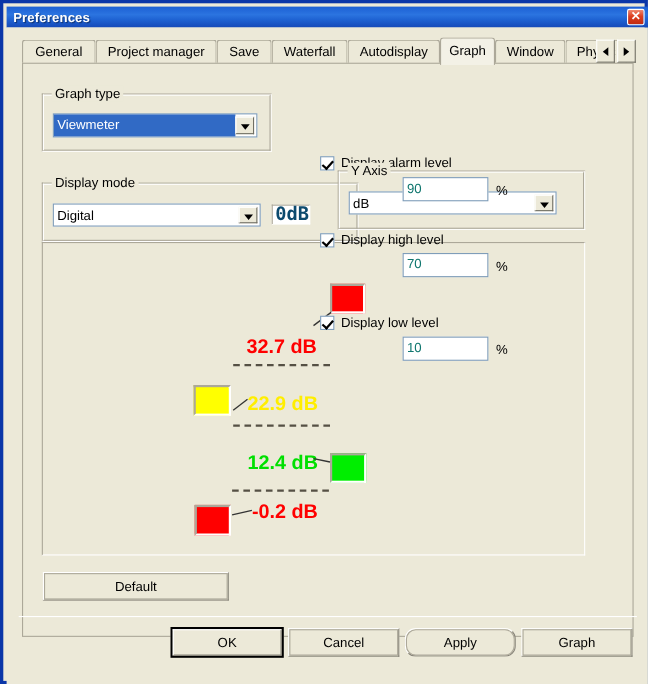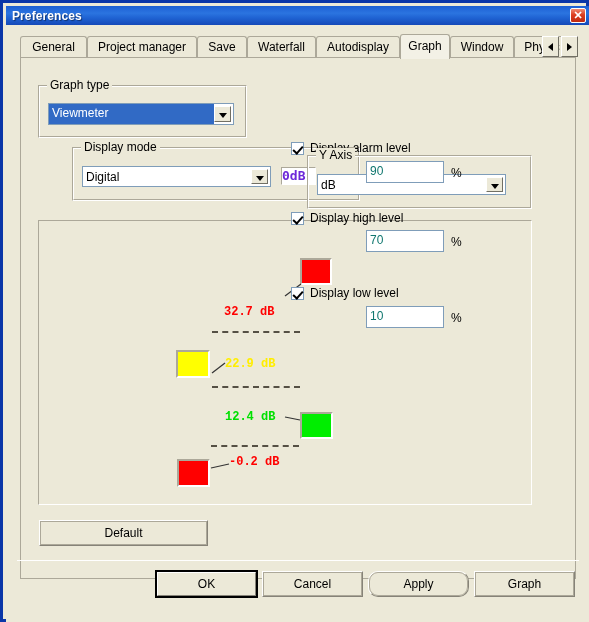--- a/index.html
+++ b/index.html
@@ -205,26 +205,26 @@
   }
 
   
   .lcd {
     position: absolute;
     box-sizing: border-box;
     background: #ffffff;
     border: 1px solid #aca899;
     border-right-color: #ffffff;
     border-bottom-color: #ffffff;
-    color: #6d28d9;
+    color: #0c4a6e;
     font-family: "DejaVu Sans Mono", monospace;
     font-weight: bold;
-    font-size: 13px;
+    font-size: 17px;
     line-height: 16px;
-    text-align: left;
+    text-align: right;
   }
 
   
   .preview {
     position: absolute;
     box-sizing: border-box;
     background: #ece9d8;
     border: 1px solid #aca899;
     border-right-color: #ffffff;
     border-bottom-color: #ffffff;
@@ -232,22 +232,22 @@
 
   .swatch {
     position: absolute;
     box-sizing: border-box;
     border: 2px solid;
     border-color: #aca899 #ffffff #ffffff #aca899;
   }
 
   .dbtext {
     position: absolute;
-    font-family: Liberation Mono, monospace;
-    font-size: 12px;
+    font-family: Liberation Sans, sans-serif;
+    font-size: 18px;
     font-weight: bold;
     white-space: nowrap;
   }
 
   .dashline {
     position: absolute;
     height: 0;
     border-top: 2px dashed #555044;
   }
 
@@ -375,21 +375,21 @@
 
       <div class="group" style="left:17px; top:27px; width:209px; height:53px;">
         <div class="group-inner"></div>
         <div class="group-title">Graph type</div>
         <div class="combo selected" style="left:9px; top:17px; width:186px; height:22px;">
           <div class="combo-text">Viewmeter</div>
           <div class="combo-btn"></div>
         </div>
       </div>
 
-      <div class="group" style="left:17px; top:89px; width:288px; height:54px;margin-left:34px;">
+      <div class="group" style="left:17px; top:108px; width:288px; height:54px;">
         <div class="group-inner"></div>
         <div class="group-title">Display mode</div>
         <div class="combo" style="left:9px; top:18px; width:189px; height:21px;">
           <div class="combo-text">Digital</div>
           <div class="combo-btn"></div>
         </div>
         <div class="lcd" style="left:208px; top:19px; width:35px; height:18px;">0dB</div>
       </div>
 
       <div class="group" style="left:286px; top:97px; width:225px; height:54px;">

